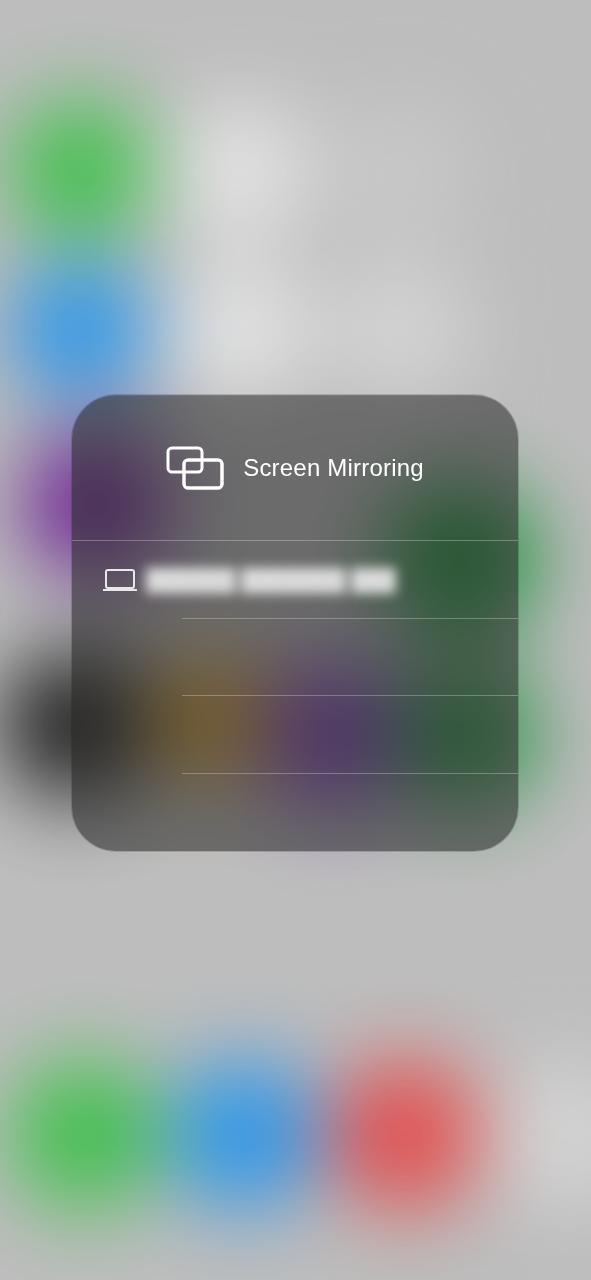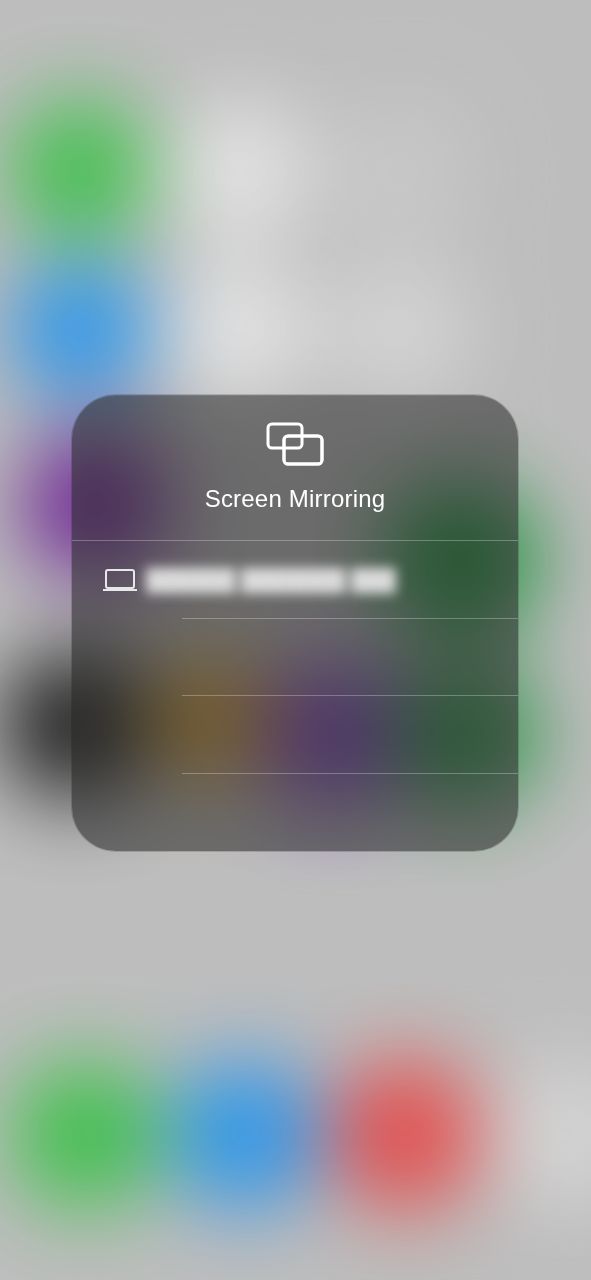--- a/index.html
+++ b/index.html
@@ -34,21 +34,21 @@
     content:"";
     position:absolute; inset:0;
     border-radius:44px;
     box-shadow: inset 0 1px 0 rgba(255,255,255,0.08);
     pointer-events:none;
   }
 
   .card-header {
     height: 146px;
     display:flex;
-    flex-direction:column;
+    flex-direction:row;
     align-items:center;
     justify-content:center;
     gap:19px;
     border-bottom: 1px solid rgba(255,255,255,0.28);
   }
   .mirror-icon svg { display:block; }
   .card-title {
     color:#fff;
     font-size:24px;
     font-weight:500;

